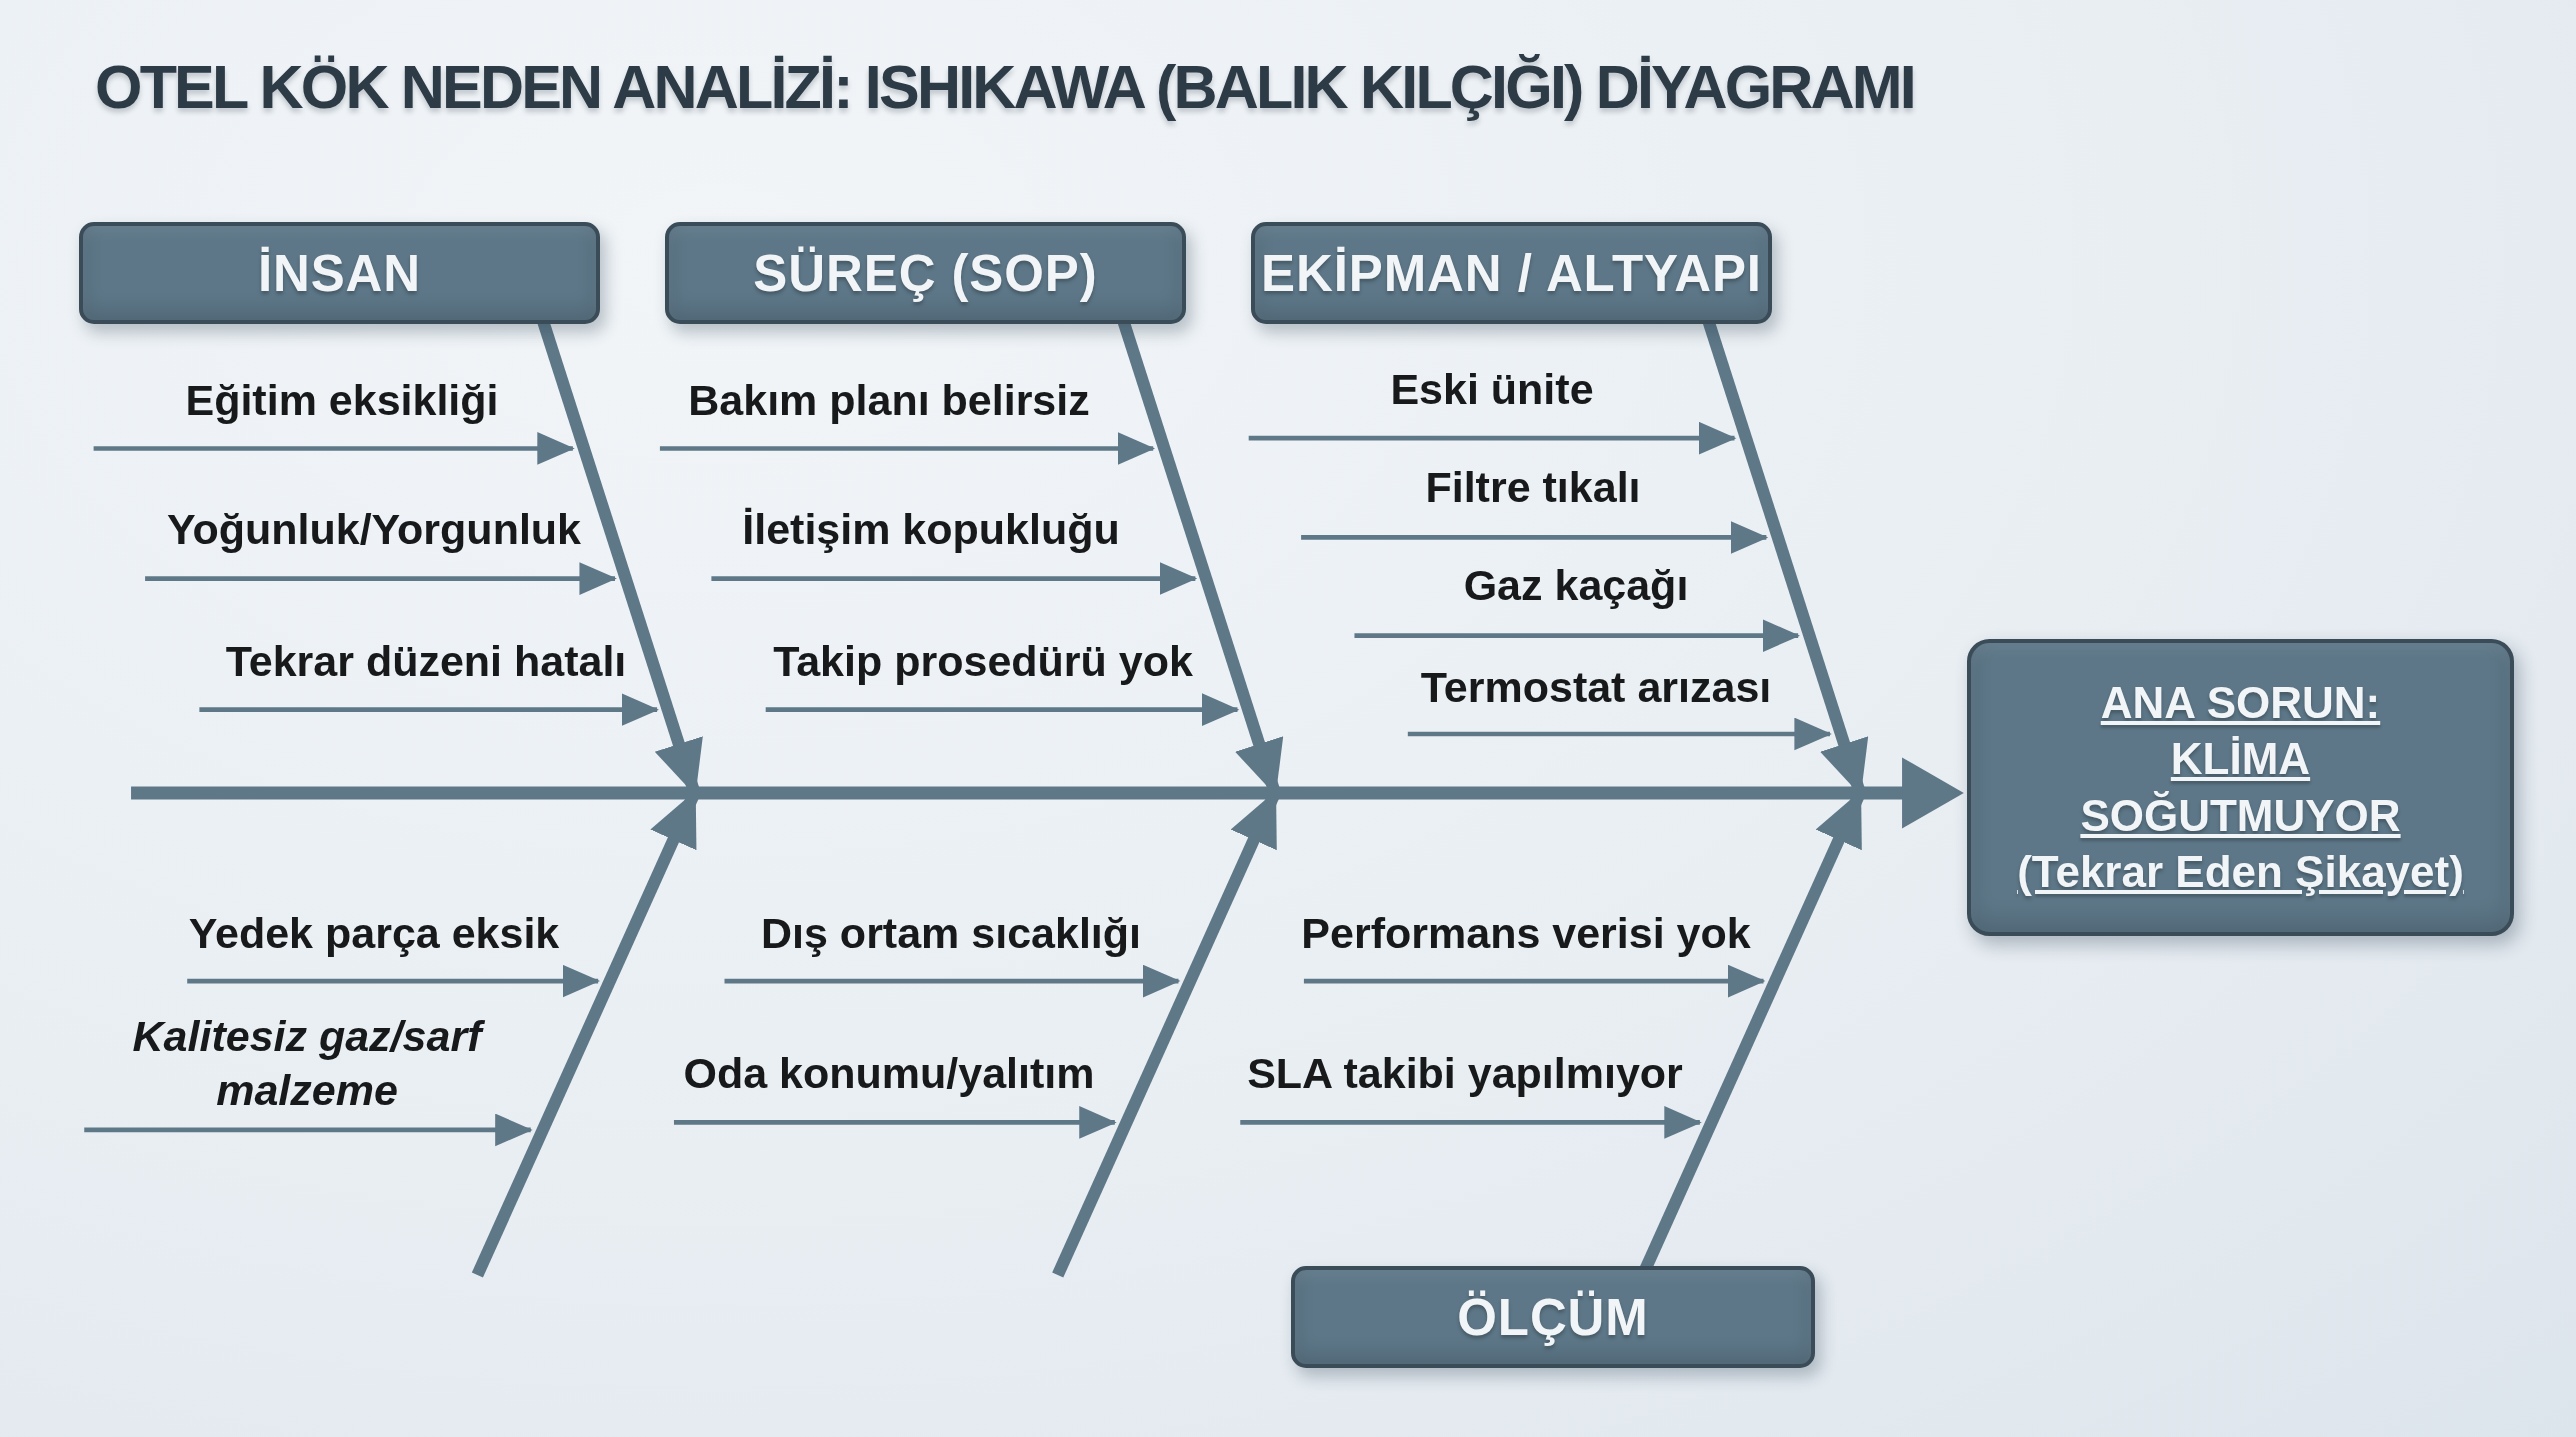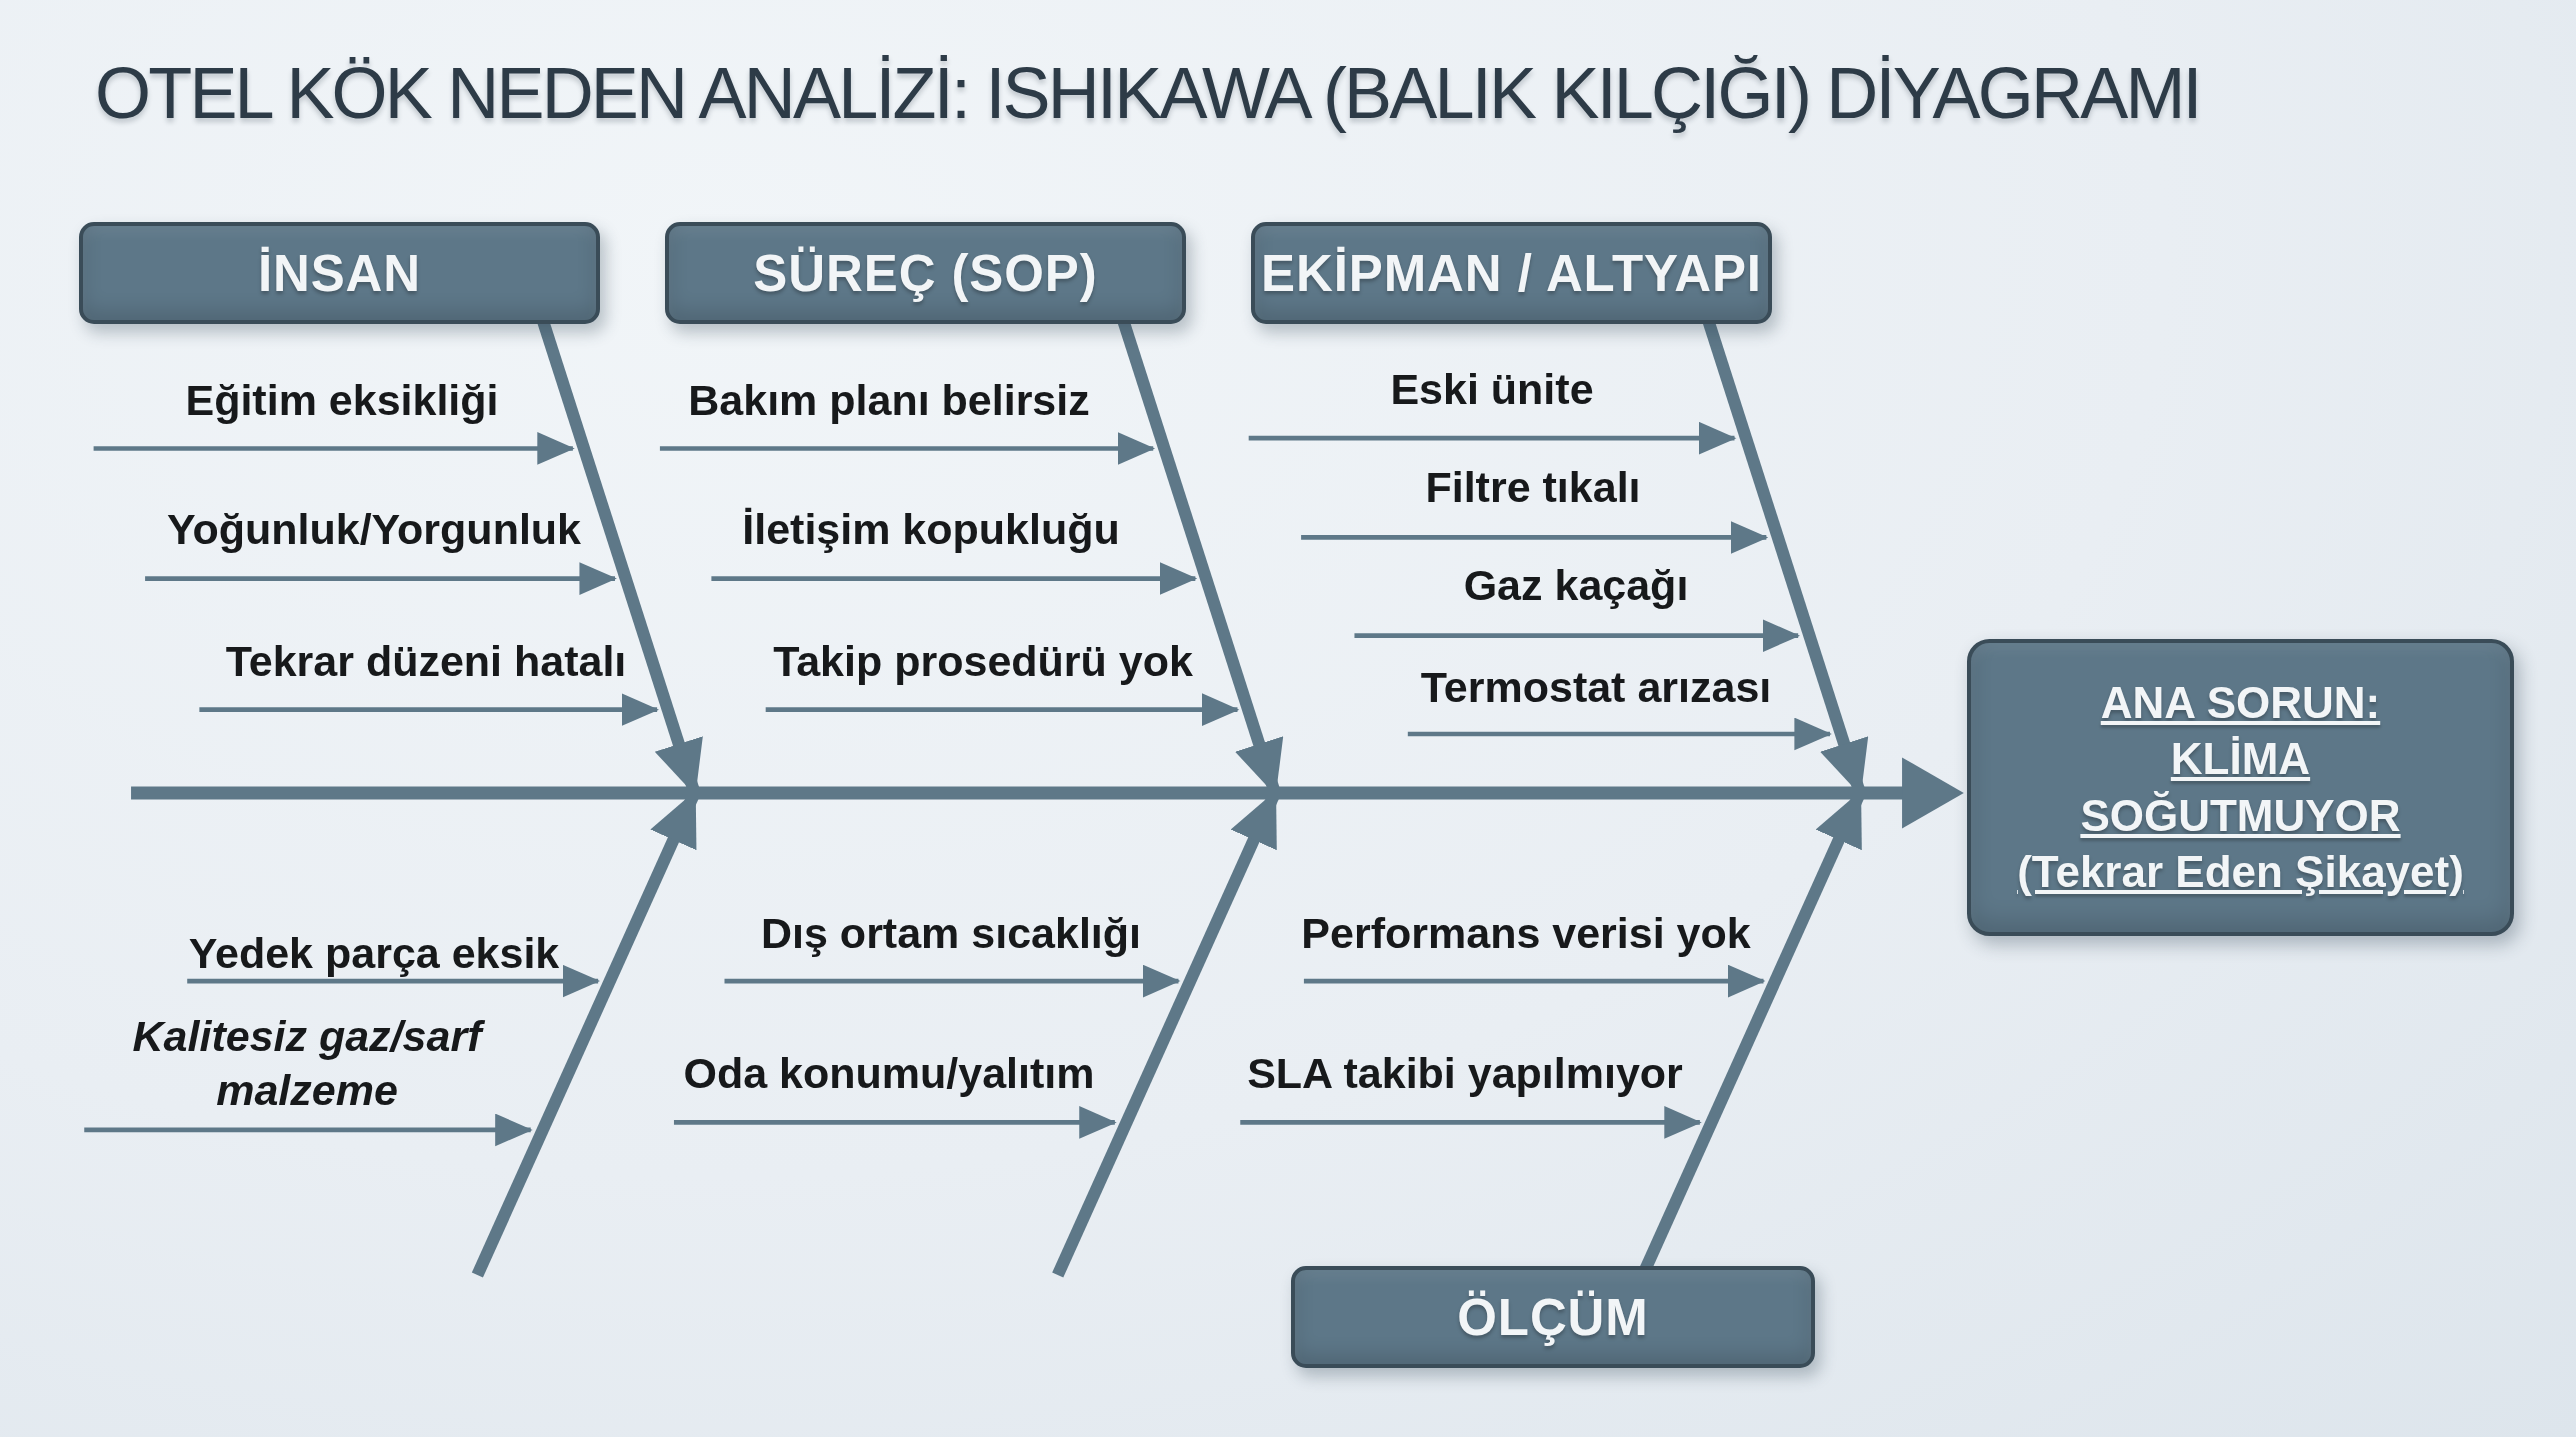--- a/index.html
+++ b/index.html
@@ -7,21 +7,21 @@
     --title-text:#2d3b47; --box-text:#f2f5f7; --cause-text:#17191b;
   }
   html,body{margin:0;padding:0;}
   .canvas{
     position:relative; width:2576px; height:1438px; overflow:hidden;
     background:radial-gradient(ellipse at 28% 18%, #f1f5f8 0%, var(--bg) 55%, #dde5ec 100%);
     font-family:"Liberation Sans","DejaVu Sans",sans-serif;
   }
   .title{
     position:absolute; left:95px; top:52px;
-    font-size:72px; font-weight:400; letter-spacing:-2.8px; white-space:nowrap;
+    font-size:61px; font-weight:700; letter-spacing:-2.8px; white-space:nowrap;
     color:var(--title-text); text-shadow:0 3.7px 5.6px rgba(30,45,60,.22);
   }
   .catbox{
     position:absolute; display:flex; align-items:center; justify-content:center;
     background:var(--box-fill);
     border:4.7px solid var(--box-border); border-radius:15px;
     box-shadow:5.6px 8.4px 15px rgba(40,60,75,.28), inset 0 -9.4px 19px rgba(0,0,0,.14), inset 0 7.5px 11.2px rgba(255,255,255,.07);
     color:var(--box-text); font-size:51px; font-weight:600; letter-spacing:0.9px;
     text-shadow:0 2.8px 3.7px rgba(0,0,0,.25);
   }
@@ -137,21 +137,21 @@
 
   <div class="cause" style="left:889px;  top:373px;">Bakım planı belirsiz</div>
   <div class="cause" style="left:931px;  top:502px;">İletişim kopukluğu</div>
   <div class="cause" style="left:983px; top:634px;">Takip prosedürü yok</div>
 
   <div class="cause" style="left:1492px; top:362px;">Eski ünite</div>
   <div class="cause" style="left:1533px; top:460px;">Filtre tıkalı</div>
   <div class="cause" style="left:1576px; top:558px;">Gaz kaçağı</div>
   <div class="cause" style="left:1596px; top:660px;">Termostat arızası</div>
 
-  <div class="cause" style="left:374px;  top:906px;margin-top:20px;">Yedek parça eksik</div>
+  <div class="cause" style="left:374px;  top:906px;">Yedek parça eksik</div>
   <div class="cause wrap" style="left:307px; top:1009px;font-style:italic;">Kalitesiz gaz/sarf malzeme</div>
 
   <div class="cause" style="left:951px; top:906px;">Dış ortam sıcaklığı</div>
   <div class="cause" style="left:889px;  top:1046px;">Oda konumu/yalıtım</div>
 
   <div class="cause" style="left:1526px; top:906px;">Performans verisi yok</div>
   <div class="cause" style="left:1465px; top:1046px;">SLA takibi yapılmıyor</div>
 
 </div>
 

